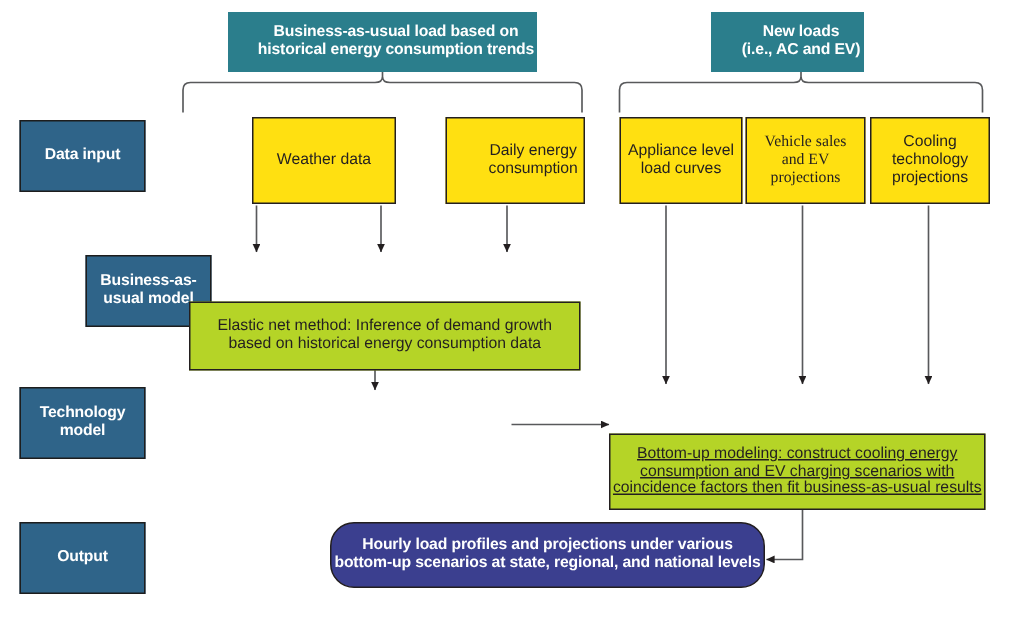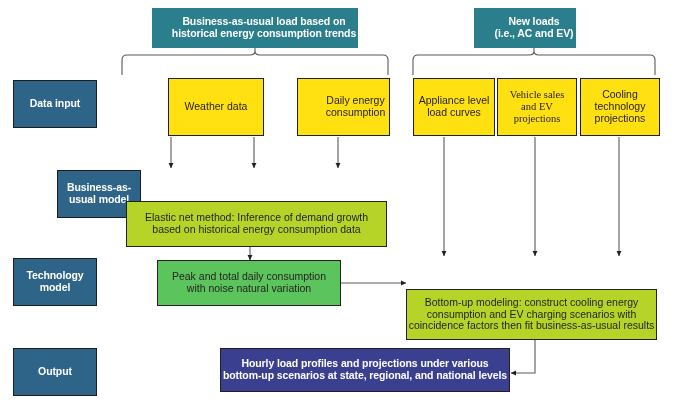--- a/index.html
+++ b/index.html
@@ -159,23 +159,21 @@
 and EV
 projections</div>
 
   <div class="box data" style="left:580px; top:78px; width:80px; height:58px;">Cooling
 technology
 projections</div>
 
   <div class="box model" style="left:126px; top:169px; width:261px; height:46px;">Elastic net method: Inference of demand growth
 based on historical energy consumption data</div>
 
-  <div class="box midgreen" style="left:157px; top:260px; width:184px; height:46px;">Peak and total daily consumption
-with noise natural variation</div>
 
-  <div class="box model" style="left:406px; top:257px; width:251px; height:51px;">Bottom-up modeling: construct cooling energy
+  <div class="box model" style="left:406px; top:257px; width:251px; height:51px;text-decoration:underline;">Bottom-up modeling: construct cooling energy
 consumption and EV charging scenarios with
 coincidence factors then fit business-as-usual results</div>
 
-  <div class="box output" style="left:220px; top:348px; width:290px; height:44px;">Hourly load profiles and projections under various
+  <div class="box output" style="left:220px; top:348px; width:290px; height:44px;border-radius:16px;">Hourly load profiles and projections under various
 bottom-up scenarios at state, regional, and national levels</div>
 
 </div>
 
 </body></html>

